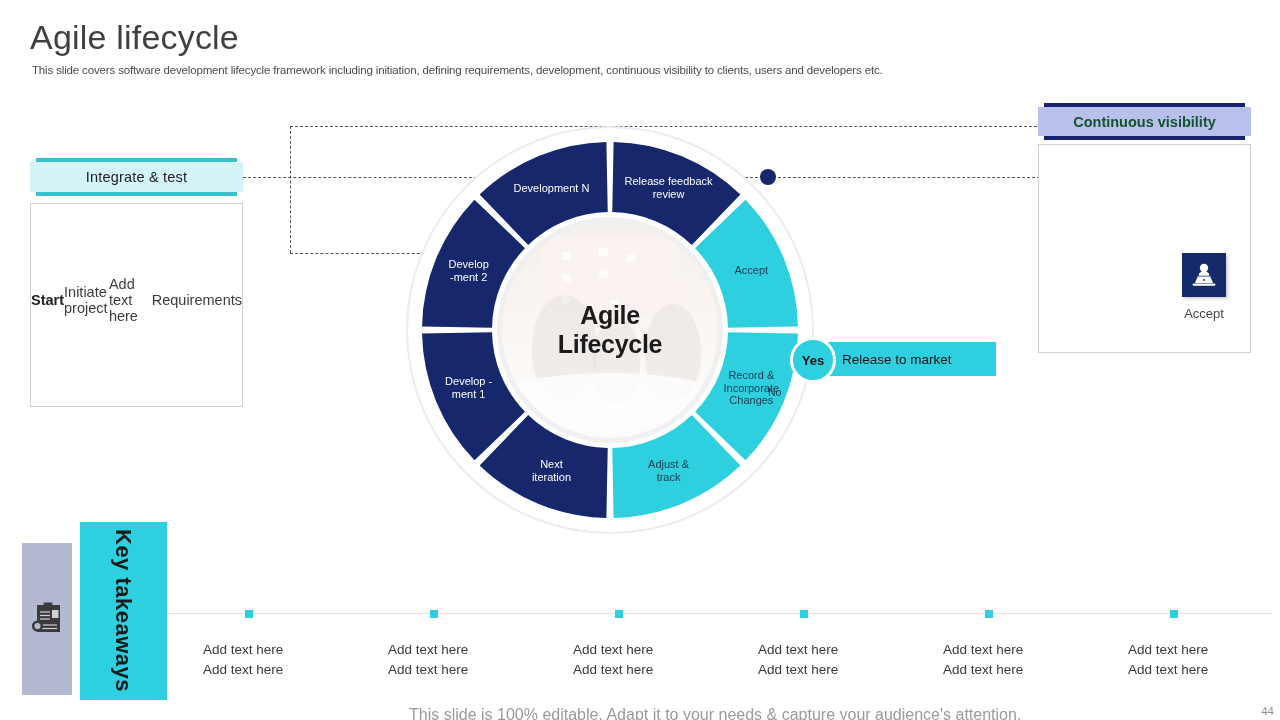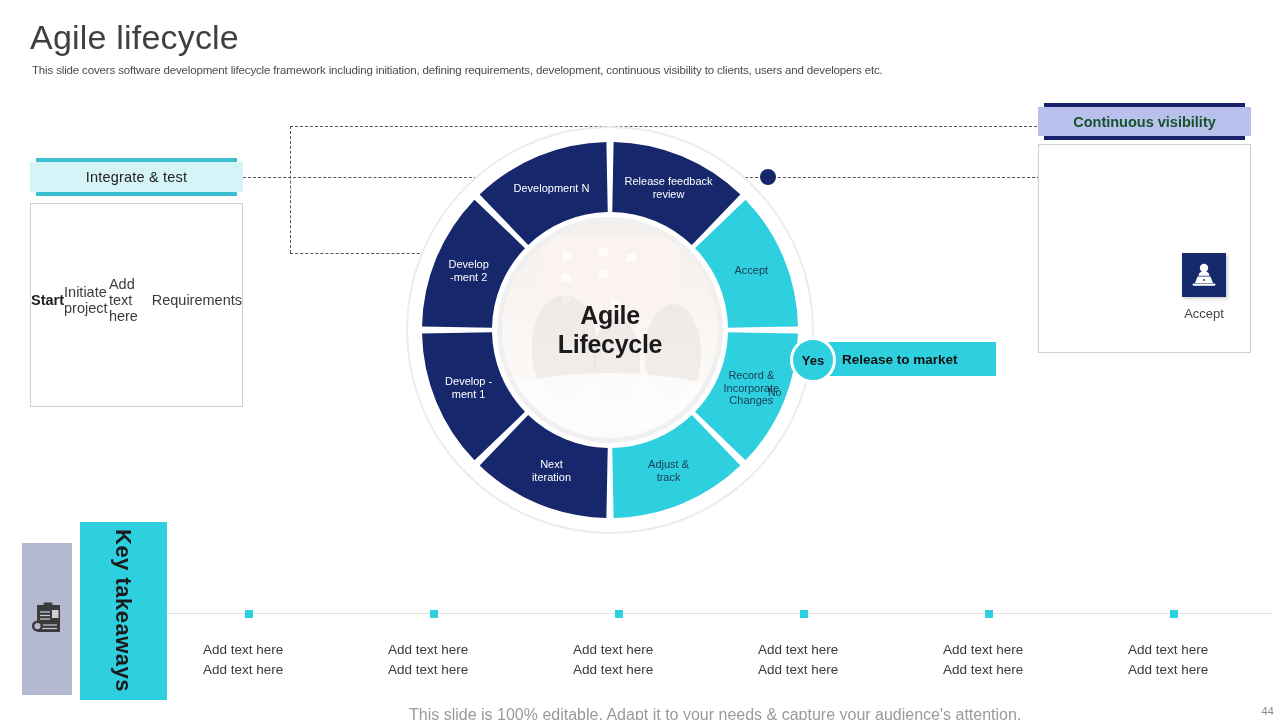--- a/index.html
+++ b/index.html
@@ -118,21 +118,21 @@
     font-size: 25px; font-weight: bold; color: #1b1b1b; line-height: 1.16;
     letter-spacing: -0.3px;
   }
 
   
   #release-bar {
     position: absolute; left: 828px; top: 342px; width: 168px; height: 34px;
     background: #2ed0e0;
     display: flex; align-items: center; padding-left: 14px;
   }
-  #release-bar span { font-size: 13.5px; font-weight: bold; color: #111; }
+  #release-bar span { font-size: 13.5px; font-weight: normal; color: #111; }
   #yes-bubble {
     position: absolute; left: 790px; top: 337px; width: 46px; height: 46px;
     border-radius: 50%; background: #2ed0e0; border: 3px solid #ffffff;
     display: flex; align-items: center; justify-content: center;
   }
   #yes-bubble span { font-size: 13px; font-weight: bold; color: #111; }
   #no-label {
     position: absolute; left: 768px; top: 386px;
     font-size: 10.5px; color: #1c3a50;
   }

